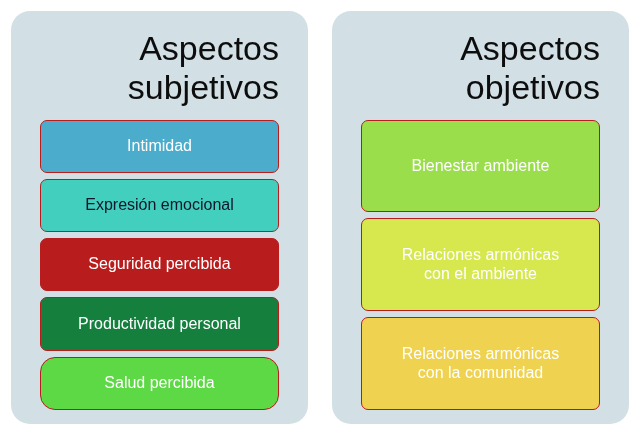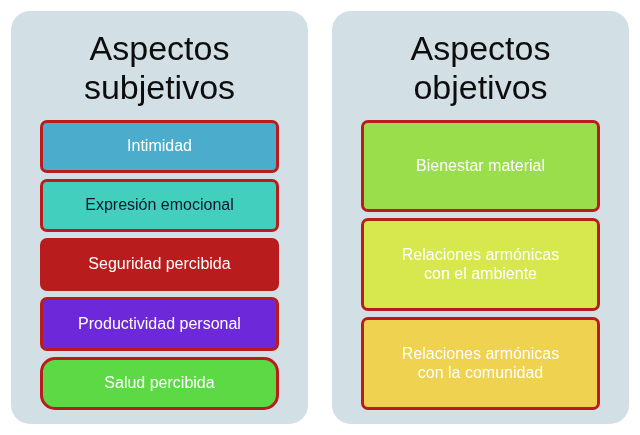--- a/index.html
+++ b/index.html
@@ -31,35 +31,35 @@
     display: flex;
     flex-direction: column;
     align-items: stretch;
     padding: 10px 29px 14px 29px;
     box-sizing: border-box;
   }
   .panel-title {
     color: #0d0d0d;
     font-size: 34px;
     line-height: 1.14;
-    text-align: center;
+    text-align: right;
     font-weight: normal;
     letter-spacing: 0px;
     margin: 8px 0 13px 0;
     white-space: pre-line;
   }
   .chip-stack {
     display: flex;
     flex-direction: column;
     gap: 6px;
     flex: 1 1 auto;
   }
   .chip {
     flex: 1 1 0;
-    border: 3px solid #b91c1c;
+    border: 1px solid #b91c1c;
     border-radius: 7px;
     display: flex;
     align-items: center;
     justify-content: center;
     box-sizing: border-box;
     padding: 2px 6px;
   }
   .chip-label {
     color: #ffffff;
     font-size: 16px;
@@ -81,35 +81,35 @@
     <div class="chip-stack">
       <div class="chip" style="background: rgb(75, 173, 203);">
         <span class="chip-label" style="color: rgb(255, 255, 255);">Intimidad</span>
       </div>
       <div class="chip" style="background: rgb(67, 207, 190);">
         <span class="chip-label" style="color: #0f172a;">Expresión emocional</span>
       </div>
       <div class="chip" style="background: #b91c1c;">
         <span class="chip-label" style="color: rgb(255, 255, 255);">Seguridad percibida</span>
       </div>
-      <div class="chip" style="background: #6d28d9;">
+      <div class="chip" style="background: #15803d;">
         <span class="chip-label" style="color: rgb(255, 255, 255);">Productividad personal</span>
       </div>
       <div class="chip" style="background: rgb(92, 217, 68); border-radius: 15px;">
         <span class="chip-label" style="color: rgb(255, 255, 255);">Salud percibida</span>
       </div>
     </div>
   </div>
 
   <div class="panel panel-right" style="background: rgb(210, 224, 230);">
     <div class="panel-title" style="color: rgb(13, 13, 13);">Aspectos
 objetivos</div>
     <div class="chip-stack">
       <div class="chip" style="background: rgb(155, 222, 75);">
-        <span class="chip-label" style="color: rgb(255, 255, 255);">Bienestar material</span>
+        <span class="chip-label" style="color: rgb(255, 255, 255);">Bienestar ambiente</span>
       </div>
       <div class="chip" style="background: rgb(214, 232, 78);">
         <span class="chip-label" style="color: rgb(255, 255, 255);">Relaciones armónicas
 con el ambiente</span>
       </div>
       <div class="chip" style="background: rgb(239, 210, 79);">
         <span class="chip-label" style="color: rgb(255, 255, 255);">Relaciones armónicas
 con la comunidad</span>
       </div>
     </div>

